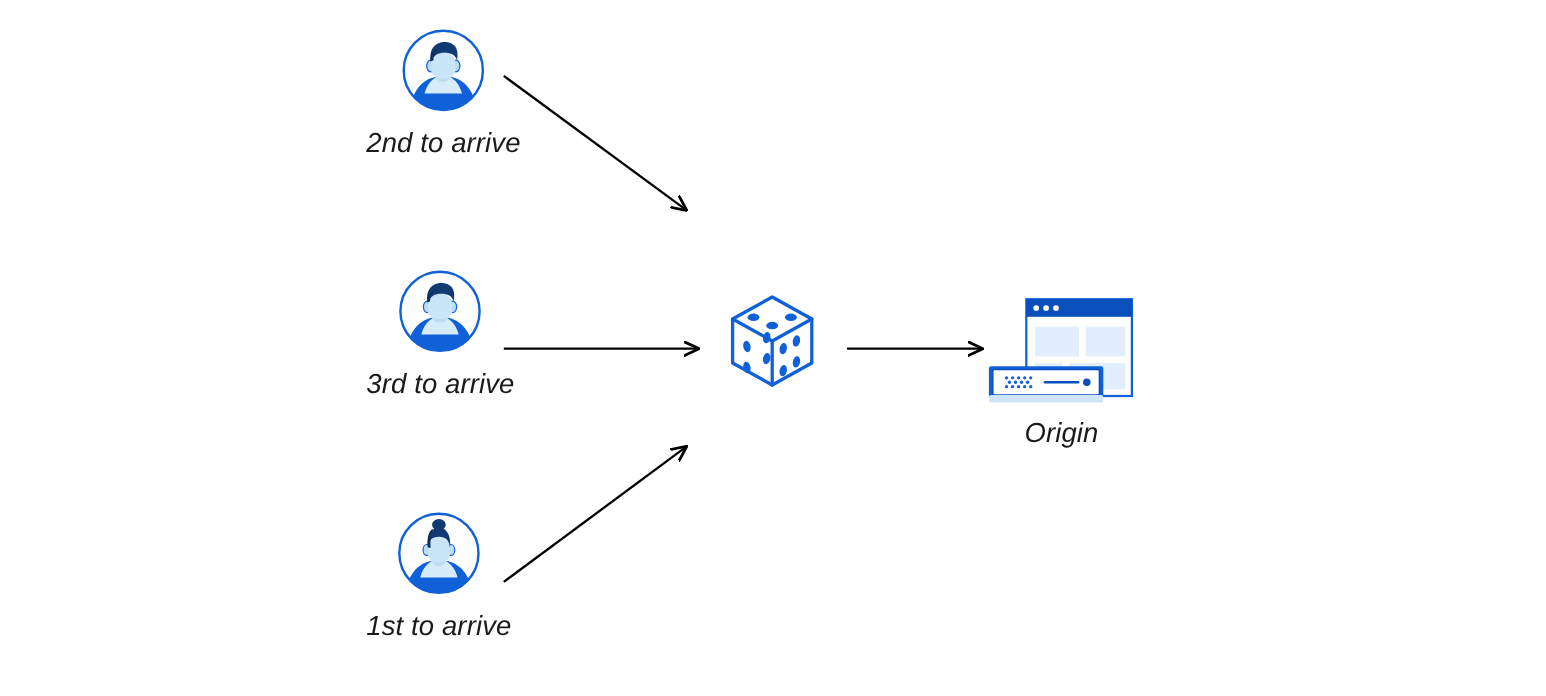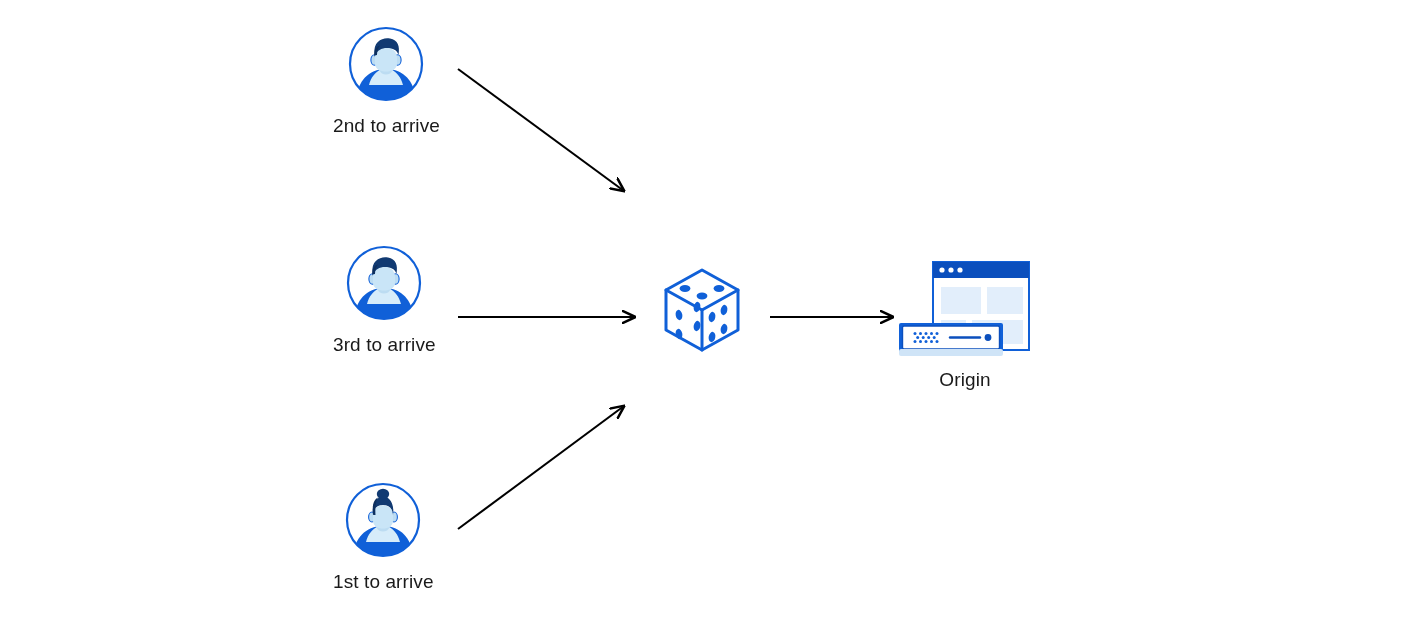--- a/index.html
+++ b/index.html
@@ -17,26 +17,27 @@
     background: #ffffff;
     overflow: hidden;
   }
   .node {
     position: absolute;
     display: flex;
     flex-direction: column;
     align-items: center;
   }
   .node-label {
-    font-size: 19px;
+    font-size: 25px;
     color: #1a1a1a;
     line-height: 1.2;
     white-space: nowrap;
     margin-top: 12px;
     letter-spacing: 0.1px;
+    font-style: italic;
   }
   .avatar-wrap { width: 78px; height: 78px; }
   .dice-wrap { width: 96px; height: 96px; }
   .origin-wrap { width: 140px; height: 108px; }
   svg { display: block; overflow: visible; }
   .arrow-layer {
     position: absolute;
     left: 0; top: 0;
     width: 1405px;
     height: 633px;
@@ -105,21 +106,21 @@
           <ellipse cx="50.5" cy="35" rx="3.6" ry="5.3" fill="#bcdcf2" stroke="#1060d8" stroke-width="1.1"></ellipse>
           <path d="M28 33 C28 19 50 19 50 33 L50 39 C50 49 28 49 28 39 Z" fill="#c9e5f7"></path>
           <path d="M27.5 29 C26 16 36 12 43 13.5 C51 15 53 21 51.5 30 C50 25 46 23 40 23 C34.5 23 30 25 27.5 32 Z" fill="#113a72"></path>
           <path d="M27.3 30.5 C27 25 29 21.5 33 20.5 C31 23 30 26 30 30 Z" fill="#0d2f5e"></path>
         </g>
       </svg>
     </div>
     <div class="node-label">3rd to arrive</div>
   </div>
 
-  <div class="node" style="left:333px; top:481px;">
+  <div class="node" style="left:333px; top:464px;">
     <div class="avatar-wrap">
       <svg viewBox="0 0 78 78" width="78" height="78">
         <defs>
             <clipPath id="c3">
               <circle cx="39" cy="39" r="36"></circle>
             </clipPath>
           </defs>
         <circle cx="39" cy="39" r="36" fill="#ffffff" stroke="#1060d8" stroke-width="2.2"></circle>
         <g clip-path="url(#c3)">
           <path d="M39 45 C20 45 10 59 8 78 L70 78 C68 59 58 45 39 45 Z" fill="#1060d8"></path>
@@ -158,21 +159,21 @@
           <ellipse cx="58" cy="75" rx="3.3" ry="5.2" transform="rotate(12 58 75)"></ellipse>
           <ellipse cx="70" cy="48" rx="3.3" ry="5.2" transform="rotate(12 70 48)"></ellipse>
           <ellipse cx="70" cy="67" rx="3.3" ry="5.2" transform="rotate(12 70 67)"></ellipse>
           <ellipse cx="43" cy="45" rx="3.3" ry="5.2" transform="rotate(12 43 45)"></ellipse>
           <ellipse cx="43" cy="64" rx="3.3" ry="5.2" transform="rotate(12 43 64)"></ellipse>
         </g>
       </svg>
     </div>
   </div>
 
-  <div class="node" style="left:895px; top:255px;">
+  <div class="node" style="left:895px; top:265px;">
     <div class="origin-wrap">
       <svg viewBox="0 0 140 108" width="140" height="108">
 
         <g>
           <rect x="38" y="7" width="96" height="88" fill="#ffffff" stroke="#1060d8" stroke-width="2"></rect>
           <rect x="38" y="7" width="96" height="16" fill="#0b4fbd"></rect>
           <circle cx="47" cy="15" r="2.6" fill="#ffffff"></circle>
           <circle cx="56" cy="15" r="2.6" fill="#ffffff"></circle>
           <circle cx="65" cy="15" r="2.6" fill="#ffffff"></circle>
           <rect x="46" y="32" width="40" height="27" fill="#e2eefb"></rect>

